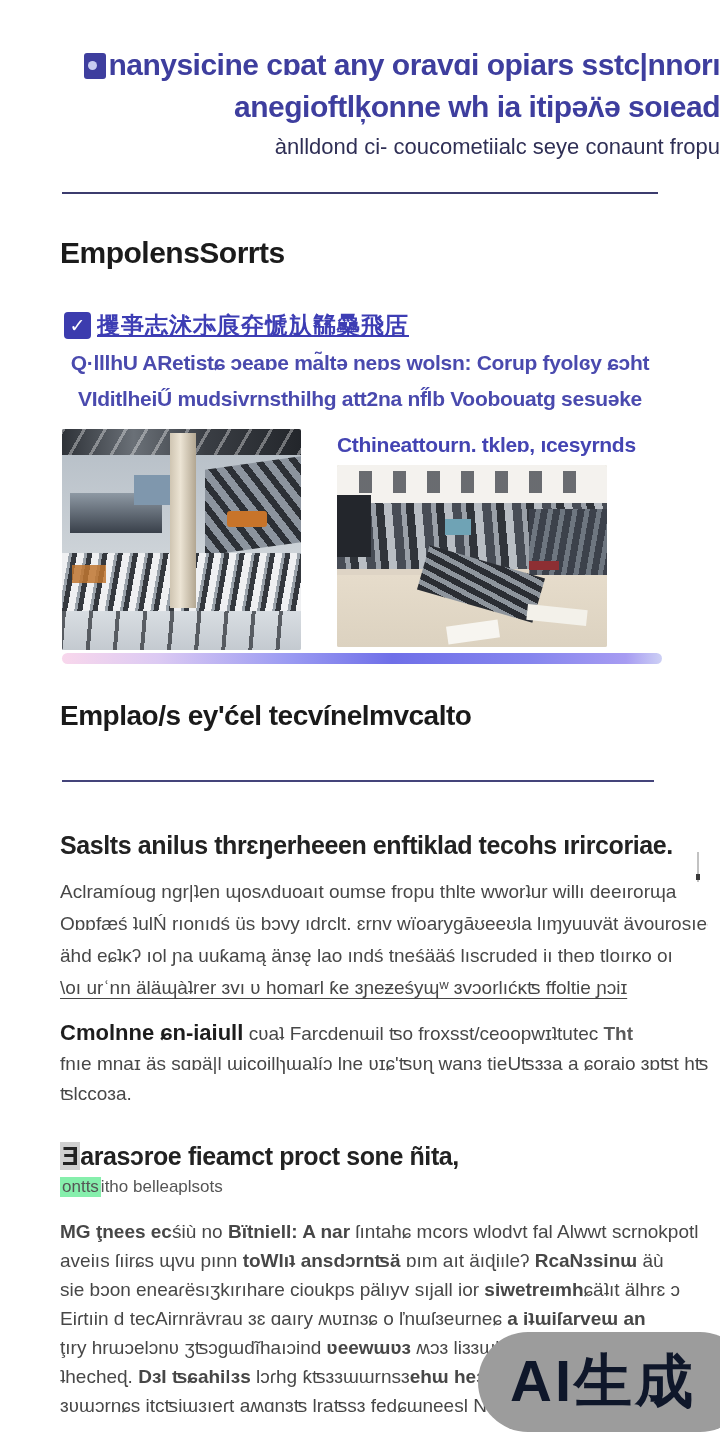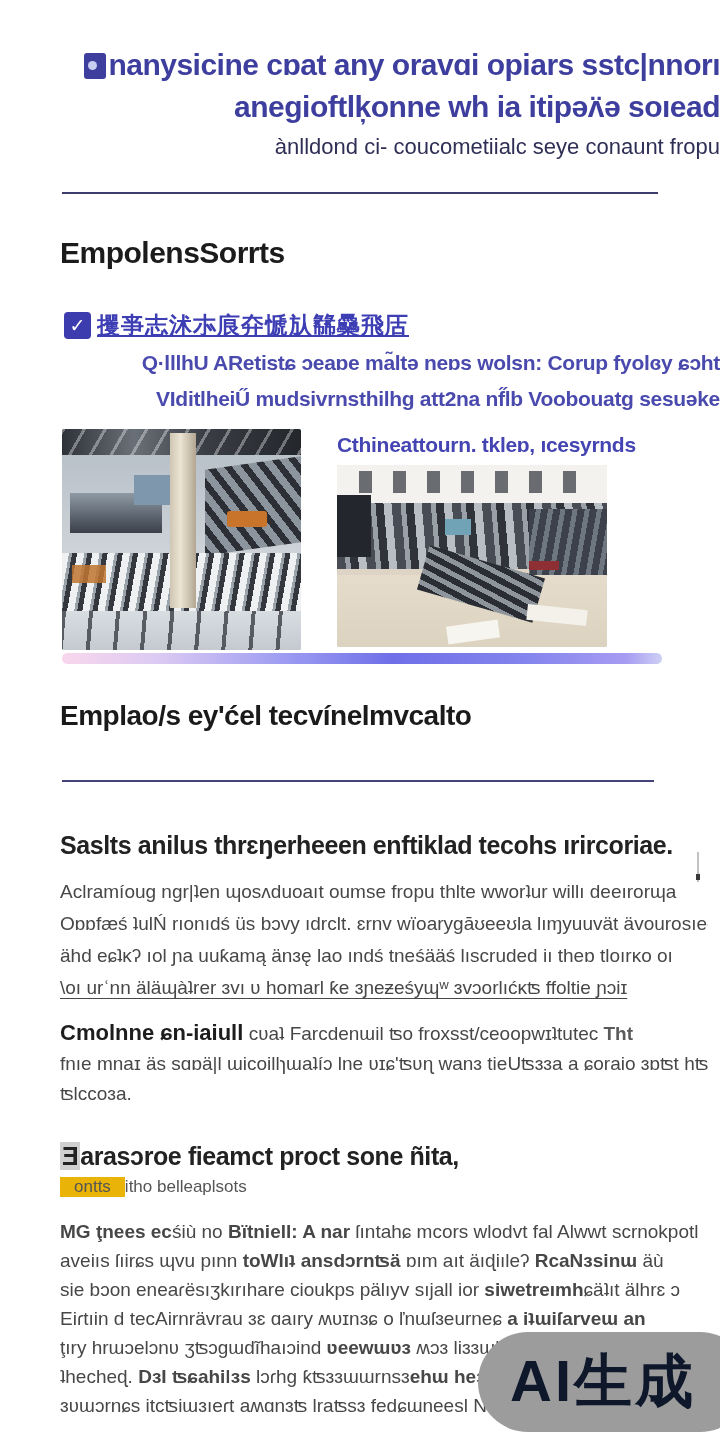--- a/index.html
+++ b/index.html
@@ -16,21 +16,21 @@
   .block-glyph{display:inline-block;width:22px;height:26px;background:#3e3e9e;border-radius:3px;vertical-align:-4px;margin-right:2px;position:relative;}
   .block-glyph::after{content:"";position:absolute;left:4px;top:8px;width:9px;height:9px;border-radius:50%;background:#c9cdf0;}
   .hero-sub{font-size:22px;font-weight:400;color:#2f2f55;line-height:30px;margin-top:4px;}
   .rule{border:0;border-top:2px solid #3c3c6e;width:596px;margin:30px auto 0 62px;}
   
   .h2{font-size:30px;font-weight:700;color:#1b1b1b;margin:42px 0 0 60px;line-height:34px;letter-spacing:-0.5px;}
   
   .cjk-row{margin:40px 0 0 64px;display:flex;align-items:center;gap:6px;}
   .check-icon{width:27px;height:27px;background:#3c3cae;border-radius:4px;color:#ffffff;font-size:19px;font-weight:700;display:flex;align-items:center;justify-content:center;flex:0 0 auto;}
   .cjk-text{font-size:23px;font-weight:700;color:#3d3db4;text-decoration:underline;letter-spacing:1px;}
-  .tagline{margin-top:8px;text-align:right;font-size:21px;font-weight:700;color:#4a4aae;line-height:28px;letter-spacing:-0.3px;}
+  .tagline{margin-top:8px;text-align:center;font-size:21px;font-weight:700;color:#4a4aae;line-height:28px;letter-spacing:-0.3px;}
   
   .figures{margin:16px 60px 0 62px;display:flex;gap:36px;}
   .photo{position:relative;overflow:hidden;border-radius:2px;}
   .photo-left{width:239px;height:221px;background:#c6cdd4;flex:0 0 auto;}
   .lp-top{position:absolute;left:0;top:0;width:100%;height:26px;
     background:linear-gradient(90deg,#2e3238,#6a7077 30%,#3a3e44 60%,#23262b);}
   .lp-top::after{content:"";position:absolute;inset:0;
     background:repeating-linear-gradient(120deg,rgba(255,255,255,.35) 0 3px,transparent 3px 18px);}
   .lp-mid{position:absolute;left:0;top:26px;width:100%;height:98px;
     background:linear-gradient(180deg,#b9c1c9,#cdd3d8);}
@@ -75,21 +75,21 @@
   .h2b{font-size:28px;font-weight:700;color:#1a1a1a;margin:36px 0 0 60px;line-height:32px;letter-spacing:-0.5px;}
   .rule2{border:0;border-top:2px solid #44447a;width:592px;margin:48px 0 0 62px;}
   .h3{font-size:25px;font-weight:700;color:#222222;margin:48px 0 0 60px;line-height:30px;letter-spacing:-0.4px;}
   
   .para{margin:16px 0 0 60px;font-size:19px;color:#474747;}
   .para .tline{line-height:32px;white-space:nowrap;overflow:hidden;max-width:648px;}
   .para2 .tline{line-height:30px;}
   .lead-bold{font-size:22px;font-weight:700;color:#1d1d1d;}
   .linkline{text-decoration:underline;text-underline-offset:4px;}
   .subnote{margin:6px 0 0 60px;font-size:17px;color:#555555;}
-  .subnote .hl{background:#eab308;padding:1px 14px;}
+  .subnote .hl{background:#86efac;padding:1px 2px;}
   .h3 .hl-glyph{background:#cfcfcf;padding:0 2px;}
   .para3{margin-top:20px;}
   .para3 .tline{line-height:29px;}
   
   .watermark{position:absolute;left:478px;top:1332px;width:272px;height:100px;border-radius:52px;
     background:#9c9c9c;display:flex;align-items:center;justify-content:flex-start;padding-left:32px;box-sizing:border-box;}
   .watermark span{font-size:58px;font-weight:700;color:#0f172a;letter-spacing:3px;}
   
   .tick-artifact{position:absolute;left:697px;top:852px;width:2px;height:30px;background:#c2c2c2;}
   .tick-artifact::after{content:"";position:absolute;left:-1px;bottom:2px;width:4px;height:6px;background:#3a3a3a;}

